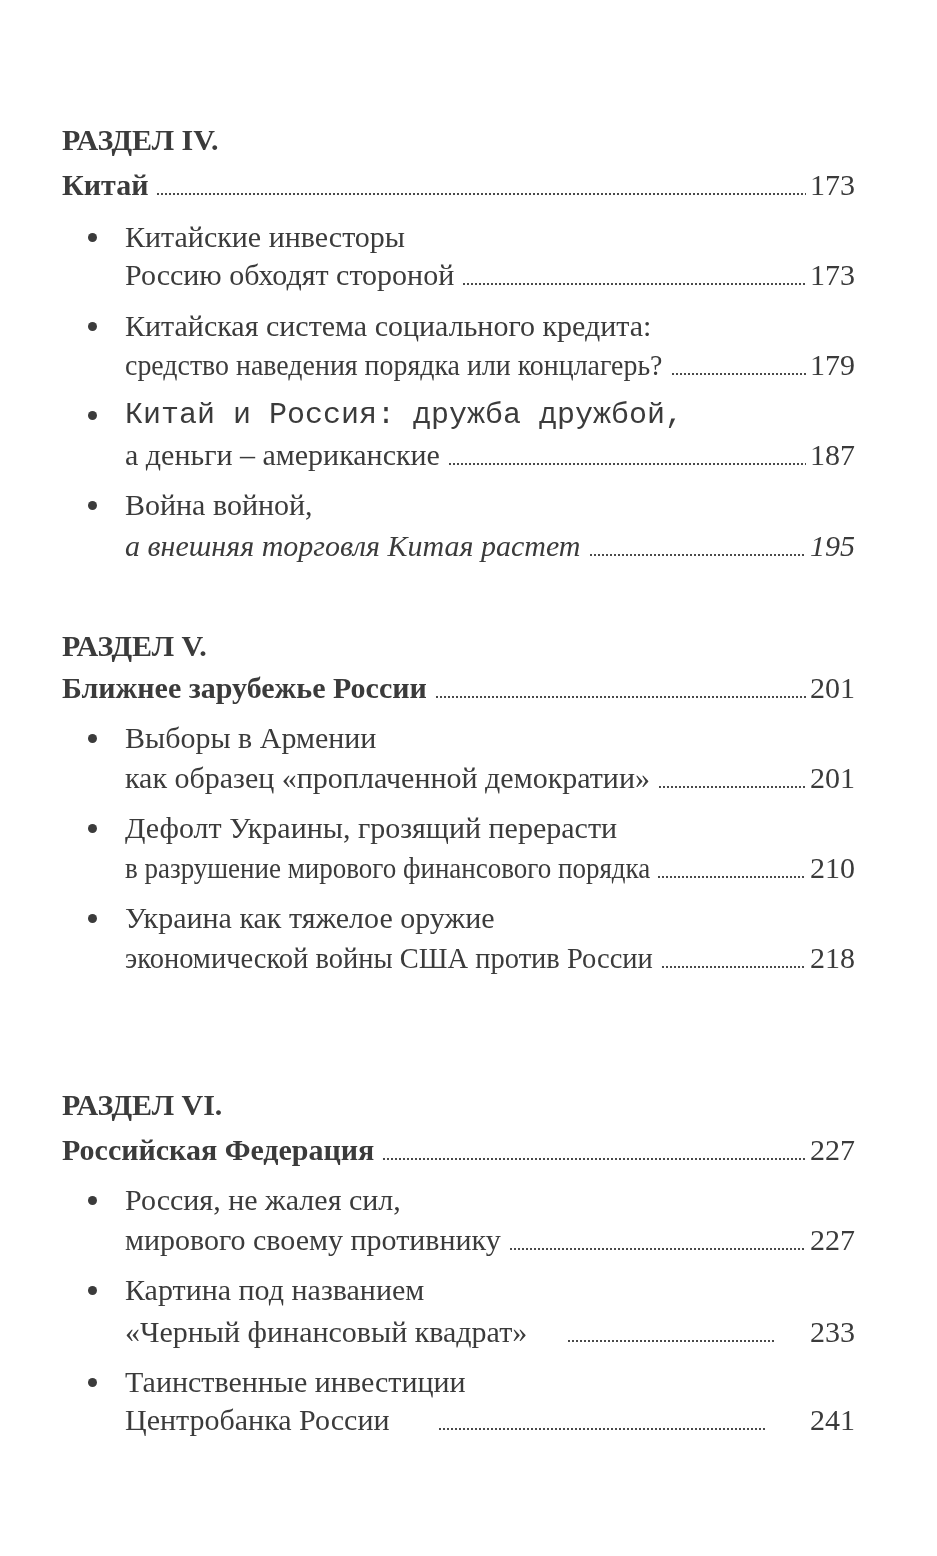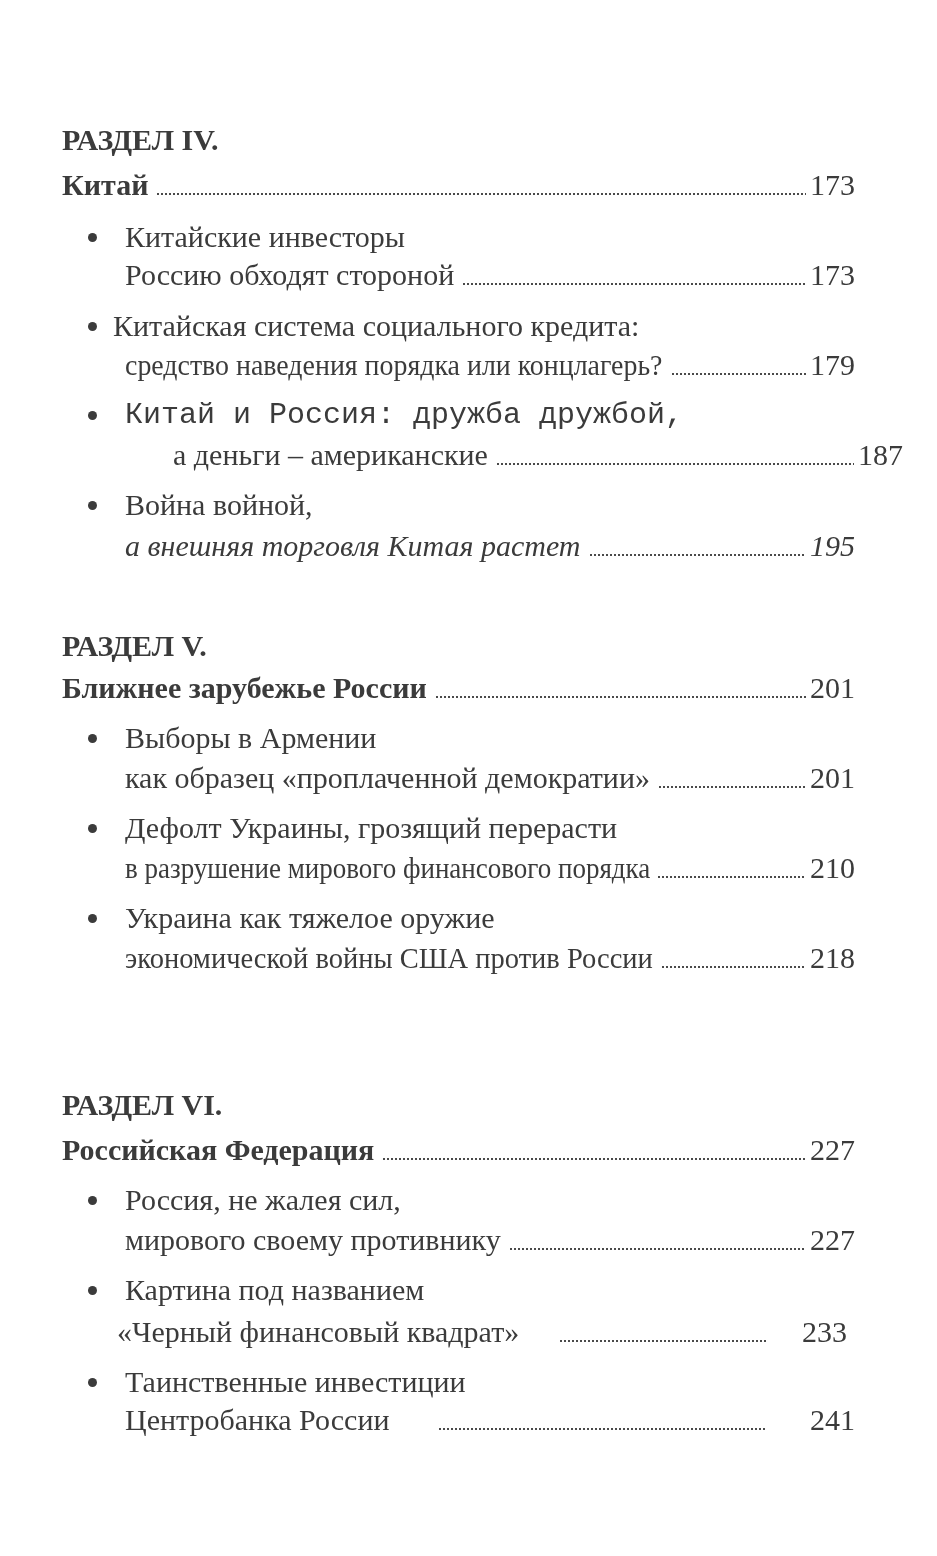--- a/index.html
+++ b/index.html
@@ -42,34 +42,34 @@
   <div class="line" style="left:125px; top:217px;justify-content:center;">
     <span class="txt">Китайские инвесторы</span>
   </div>
   <div class="line" style="left:125px; top:255px; width:730px;">
     <span class="txt">Россию обходят стороной</span>
     <span class="lead"></span>
     <span class="num">173</span>
   </div>
 
   <span class="bullet" style="left:88px; top:322px;"></span>
-  <div class="line" style="left:113px; top:306px;text-align:right;">
+  <div class="line" style="left:125px; top:306px;text-align:right;">
     <span class="txt">Китайская система социального кредита:</span>
   </div>
   <div class="line" style="left:125px; top:345px; width:730px;">
     <span class="txt" style="transform:scaleX(0.93); margin-right:-40px;">средство наведения порядка или концлагерь?</span>
     <span class="lead"></span>
     <span class="num">179</span>
   </div>
 
   <span class="bullet" style="left:88px; top:411px;"></span>
   <div class="line" style="left:125px; top:395px;font-family:Liberation Mono, monospace;">
     <span class="txt">Китай и Россия: дружба дружбой,</span>
   </div>
-  <div class="line" style="left:125px; top:435px; width:730px;margin-left:48px;">
+  <div class="line" style="left:125px; top:435px; width:730px;">
     <span class="txt">а деньги – американские</span>
     <span class="lead"></span>
     <span class="num">187</span>
   </div>
 
   <span class="bullet" style="left:88px; top:501px;"></span>
   <div class="line" style="left:125px; top:485px;">
     <span class="txt">Война войной,</span>
   </div>
   <div class="line" style="left:125px; top:526px; width:730px;font-style:italic;">
@@ -133,21 +133,21 @@
   <div class="line" style="left:125px; top:1220px; width:730px;">
     <span class="txt">мирового своему противнику</span>
     <span class="lead"></span>
     <span class="num">227</span>
   </div>
 
   <span class="bullet" style="left:88px; top:1286px;"></span>
   <div class="line" style="left:125px; top:1270px;">
     <span class="txt">Картина под названием</span>
   </div>
-  <div class="line" style="left:117px; top:1312px; width:730px;gap:32px;">
+  <div class="line" style="left:125px; top:1312px; width:730px;gap:32px;">
     <span class="txt">«Черный финансовый квадрат»</span>
     <span class="lead"></span>
     <span class="num">233</span>
   </div>
 
   <span class="bullet" style="left:88px; top:1378px;"></span>
   <div class="line" style="left:125px; top:1362px;">
     <span class="txt">Таинственные инвестиции</span>
   </div>
   <div class="line" style="left:125px; top:1400px; width:730px;gap:40px;">

